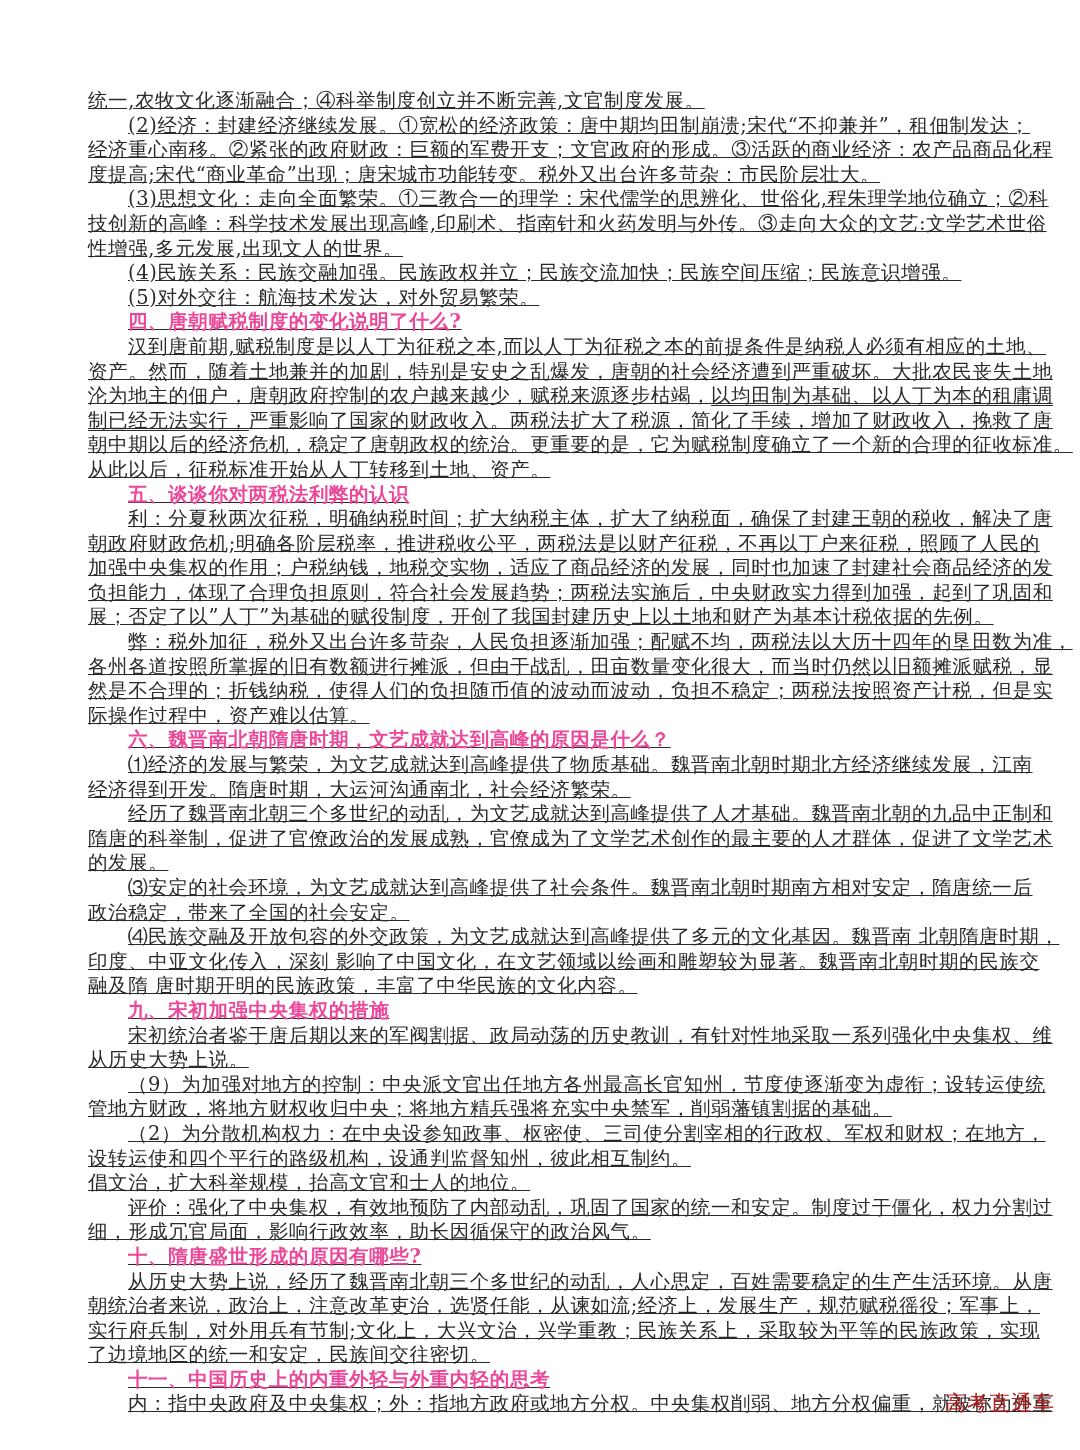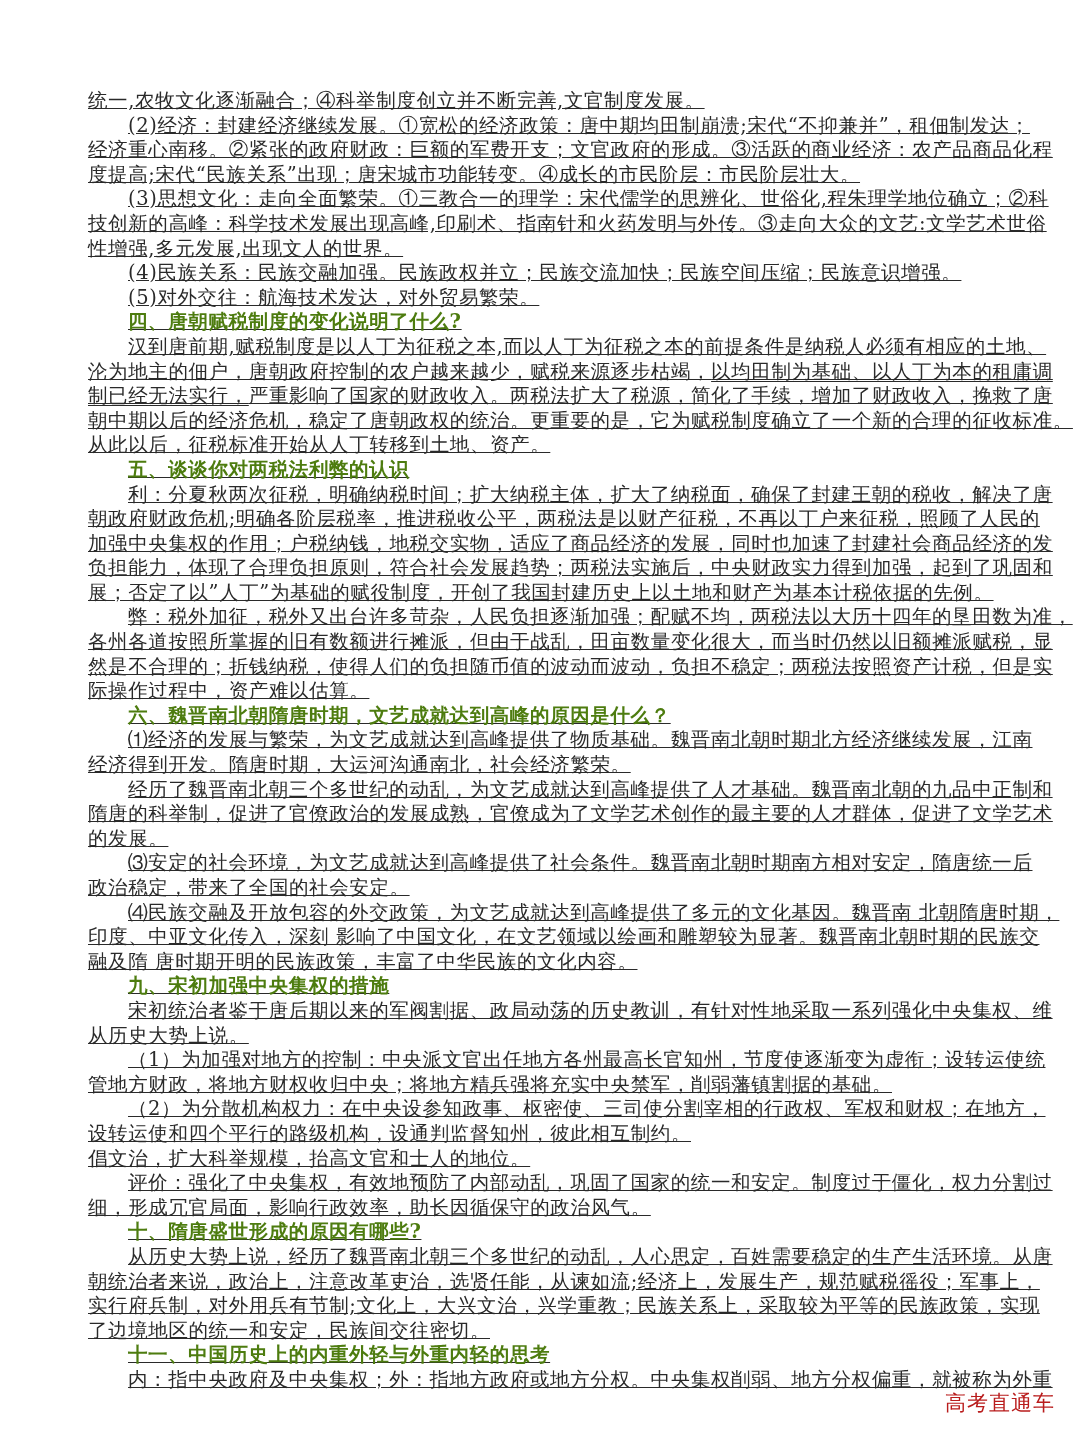--- a/index.html
+++ b/index.html
@@ -1,40 +1,41 @@
 <!DOCTYPE html>
 <html><head>
 <meta charset="utf-8">
 <style>
   html, body { margin: 0; padding: 0; background: #ffffff; }
   body { width: 1080px; height: 1450px; overflow: hidden; position: relative;
          font-family: "DejaVu Serif", "Liberation Serif", serif; color: #2a2a2a; }
   .page { position: absolute; left: 88px; top: 89px; width: 910px; text-decoration: underline; }
   .ln { height: 24.6px; line-height: 24.6px; font-size: 19.5px; white-space: nowrap; letter-spacing: 0.6px; }
   .ind { padding-left: 40px; }
-  .h { font-weight: bold; color: #4d7c0f; }
+  .h { font-weight: bold; color: #ec4899; }
   .u { text-decoration: underline; text-underline-offset: 3px; }
   .watermark { position: absolute; left: 945px; top: 1389px; font-family: "DejaVu Sans", "Liberation Sans", sans-serif;
                font-size: 21px; color: #b91c1c; letter-spacing: 1px; }
 </style>
 </head>
 <body>
 
 <div class="page">
   <div class="ln">统一,农牧文化逐渐融合；④科举制度创立并不断完善,文官制度发展。</div>
   <div class="ln ind">(2)经济：封建经济继续发展。①宽松的经济政策：唐中期均田制崩溃;宋代“不抑兼并”，租佃制发达；</div>
   <div class="ln">经济重心南移。②紧张的政府财政：巨额的军费开支；文官政府的形成。③活跃的商业经济：农产品商品化程</div>
-  <div class="ln">度提高;宋代“民族关系”出现；唐宋城市功能转变。④成长的市民阶层：市民阶层壮大。</div>
+  <div class="ln">度提高;宋代“商业革命”出现；唐宋城市功能转变。税外又出台许多苛杂：市民阶层壮大。</div>
   <div class="ln ind">(3)思想文化：走向全面繁荣。①三教合一的理学：宋代儒学的思辨化、世俗化,程朱理学地位确立；②科</div>
   <div class="ln">技创新的高峰：科学技术发展出现高峰,印刷术、指南针和火药发明与外传。③走向大众的文艺:文学艺术世俗</div>
   <div class="ln">性增强,多元发展,出现文人的世界。</div>
   <div class="ln ind">(4)民族关系：民族交融加强。民族政权并立；民族交流加快；民族空间压缩；民族意识增强。</div>
   <div class="ln ind">(5)对外交往：航海技术发达，对外贸易繁荣。</div>
   <div class="ln ind h">四、唐朝赋税制度的变化说明了什么?</div>
   <div class="ln ind">汉到唐前期,赋税制度是以人丁为征税之本,而以人丁为征税之本的前提条件是纳税人必须有相应的土地、</div>
+  <div class="ln">资产。然而，随着土地兼并的加剧，特别是安史之乱爆发，唐朝的社会经济遭到严重破坏。大批农民丧失土地</div>
   <div class="ln">
     <span>沦为地主的佃户，唐朝政府控制的农户越来越少，赋税来源逐步枯竭，</span><span class="u">以均田制为基础、以人丁为本的租庸调</span>
   </div>
   <div class="ln">
     <span class="u">制已经无法实行，</span><span>严重影响了国家的财政收入。两税法扩大了税源，简化了手续，增加了财政收入，挽救了唐</span>
   </div>
   <div class="ln">朝中期以后的经济危机，稳定了唐朝政权的统治。更重要的是，它为赋税制度确立了一个新的合理的征收标准。</div>
   <div class="ln">从此以后，征税标准开始从人丁转移到土地、资产。</div>
   <div class="ln ind h">五、谈谈你对两税法利弊的认识</div>
   <div class="ln ind">利：分夏秋两次征税，明确纳税时间；扩大纳税主体，扩大了纳税面，确保了封建王朝的税收，解决了唐</div>
@@ -53,21 +54,21 @@
   <div class="ln">隋唐的科举制，促进了官僚政治的发展成熟，官僚成为了文学艺术创作的最主要的人才群体，促进了文学艺术</div>
   <div class="ln">的发展。</div>
   <div class="ln ind">⑶安定的社会环境，为文艺成就达到高峰提供了社会条件。魏晋南北朝时期南方相对安定，隋唐统一后</div>
   <div class="ln">政治稳定，带来了全国的社会安定。</div>
   <div class="ln ind">⑷民族交融及开放包容的外交政策，为文艺成就达到高峰提供了多元的文化基因。魏晋南 北朝隋唐时期，</div>
   <div class="ln">印度、中亚文化传入，深刻 影响了中国文化，在文艺领域以绘画和雕塑较为显著。魏晋南北朝时期的民族交</div>
   <div class="ln">融及隋 唐时期开明的民族政策，丰富了中华民族的文化内容。</div>
   <div class="ln ind h">九、宋初加强中央集权的措施</div>
   <div class="ln ind">宋初统治者鉴于唐后期以来的军阀割据、政局动荡的历史教训，有针对性地采取一系列强化中央集权、维</div>
   <div class="ln">从历史大势上说。</div>
-  <div class="ln ind">（1）为加强对地方的控制：中央派文官出任地方各州最高长官知州，节度使逐渐变为虚衔；设转运使统</div>
+  <div class="ln ind">（9）为加强对地方的控制：中央派文官出任地方各州最高长官知州，节度使逐渐变为虚衔；设转运使统</div>
   <div class="ln">管地方财政，将地方财权收归中央；将地方精兵强将充实中央禁军，削弱藩镇割据的基础。</div>
   <div class="ln ind">（2）为分散机构权力：在中央设参知政事、枢密使、三司使分割宰相的行政权、军权和财权；在地方，</div>
   <div class="ln">设转运使和四个平行的路级机构，设通判监督知州，彼此相互制约。</div>
   <div class="ln">倡文治，扩大科举规模，抬高文官和士人的地位。</div>
   <div class="ln ind">评价：强化了中央集权，有效地预防了内部动乱，巩固了国家的统一和安定。制度过于僵化，权力分割过</div>
   <div class="ln">细，形成冗官局面，影响行政效率，助长因循保守的政治风气。</div>
   <div class="ln ind h">十、隋唐盛世形成的原因有哪些?</div>
   <div class="ln ind">从历史大势上说，经历了魏晋南北朝三个多世纪的动乱，人心思定，百姓需要稳定的生产生活环境。从唐</div>
   <div class="ln">朝统治者来说，政治上，注意改革吏治，选贤任能，从谏如流;经济上，发展生产，规范赋税徭役；军事上，</div>
   <div class="ln">实行府兵制，对外用兵有节制;文化上，大兴文治，兴学重教；民族关系上，采取较为平等的民族政策，实现</div>

